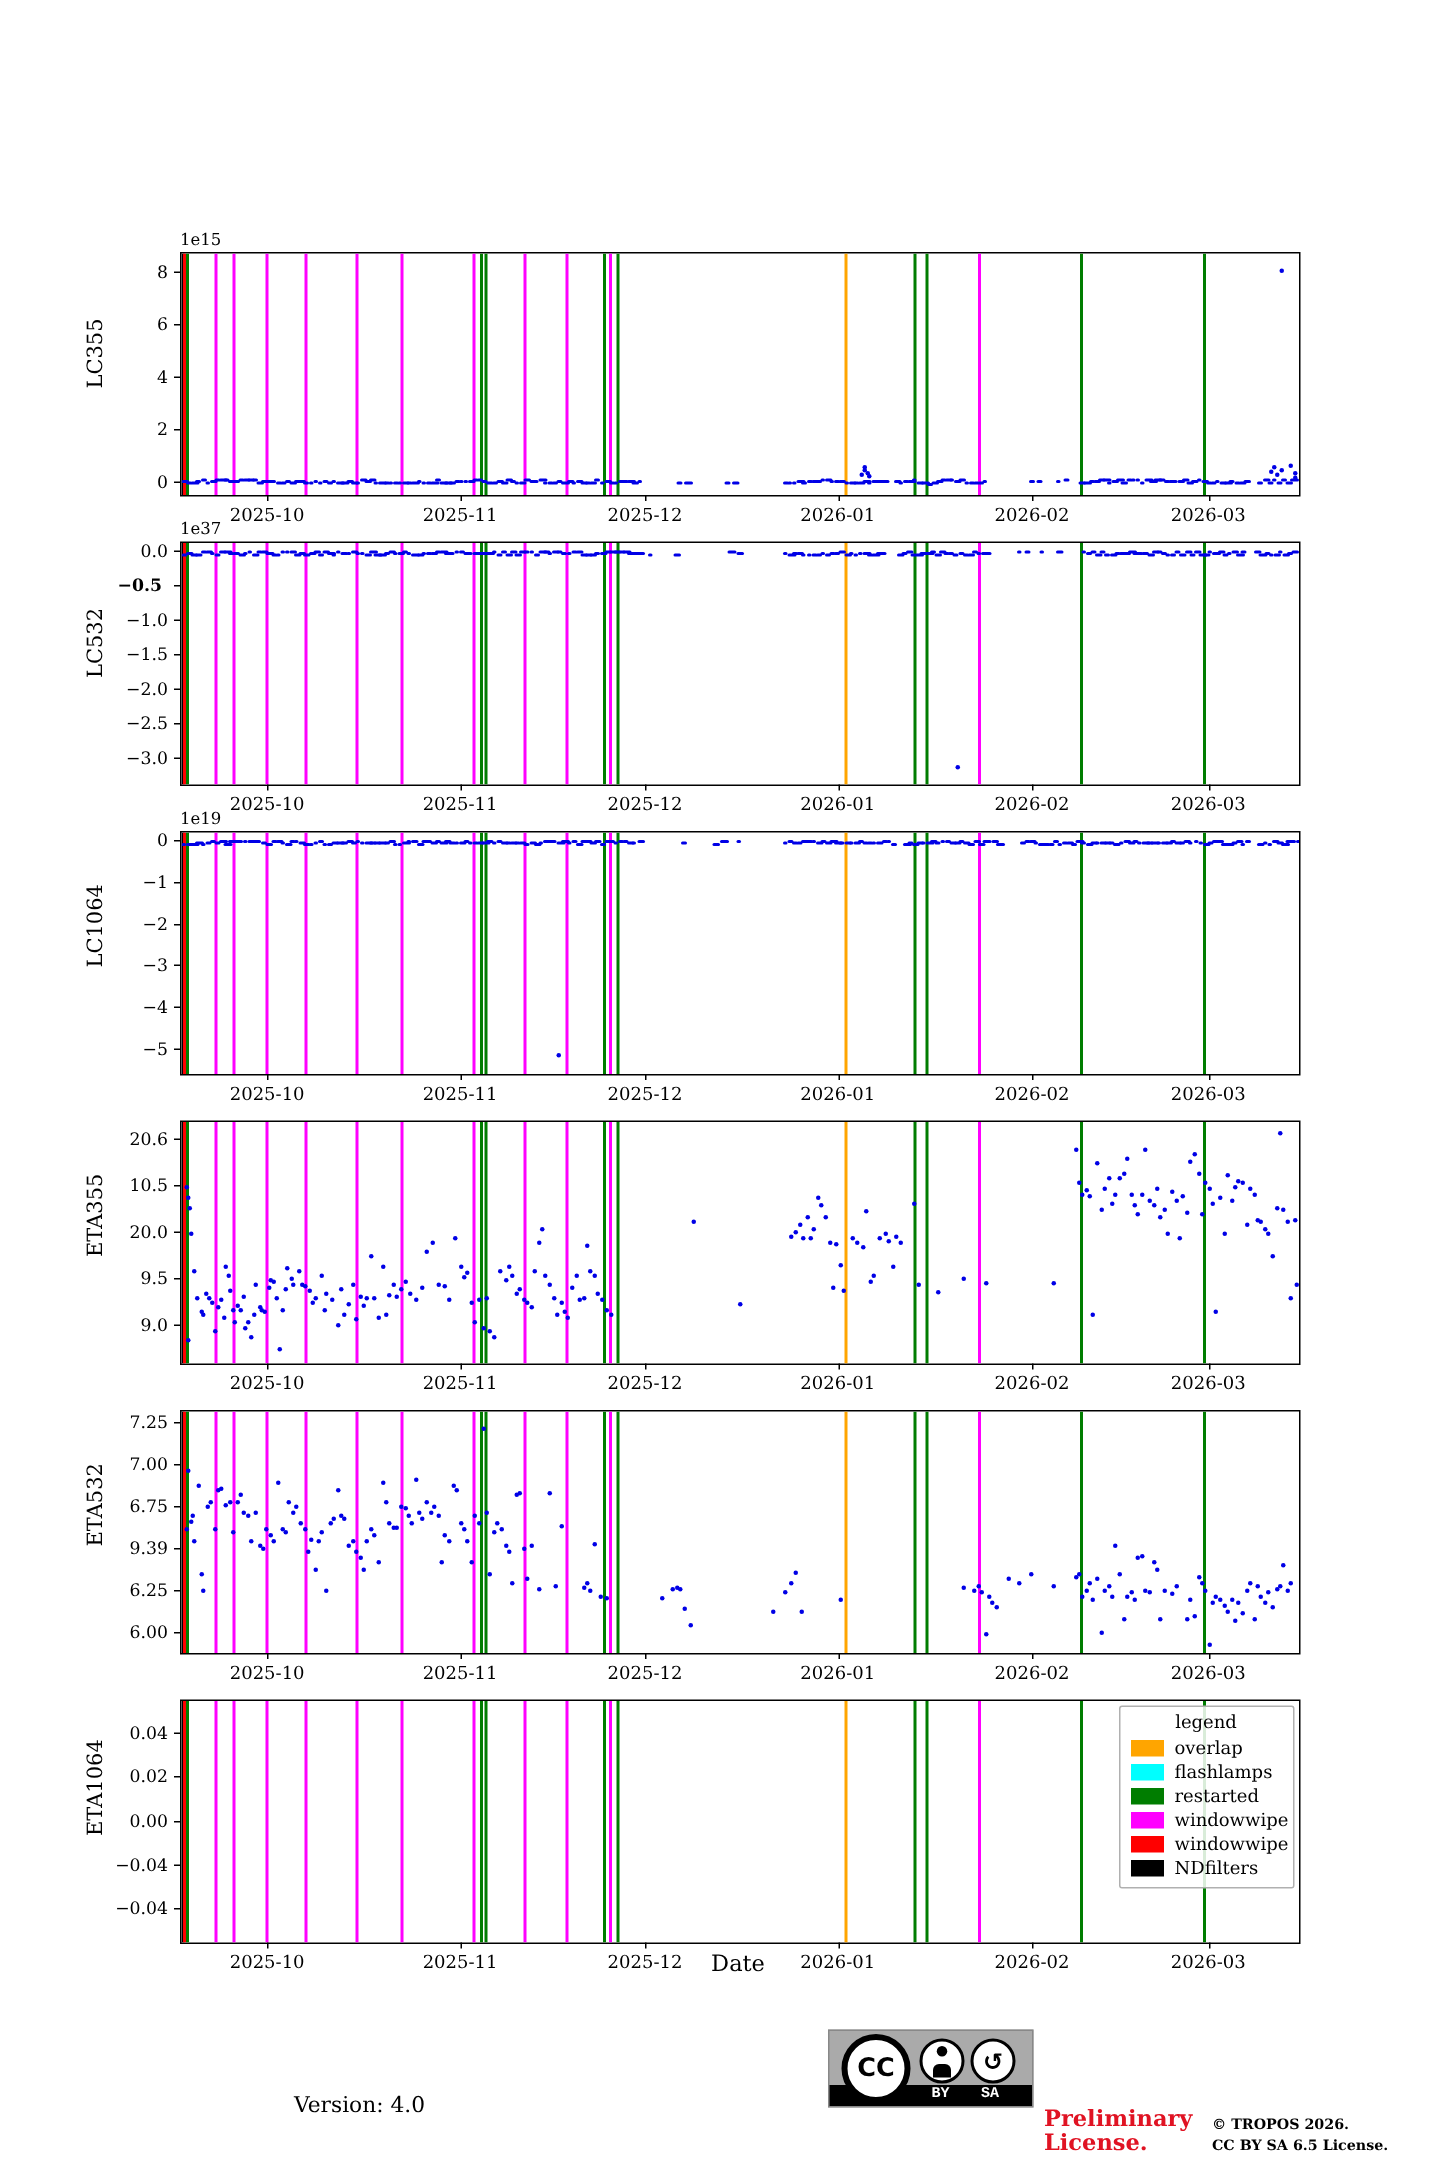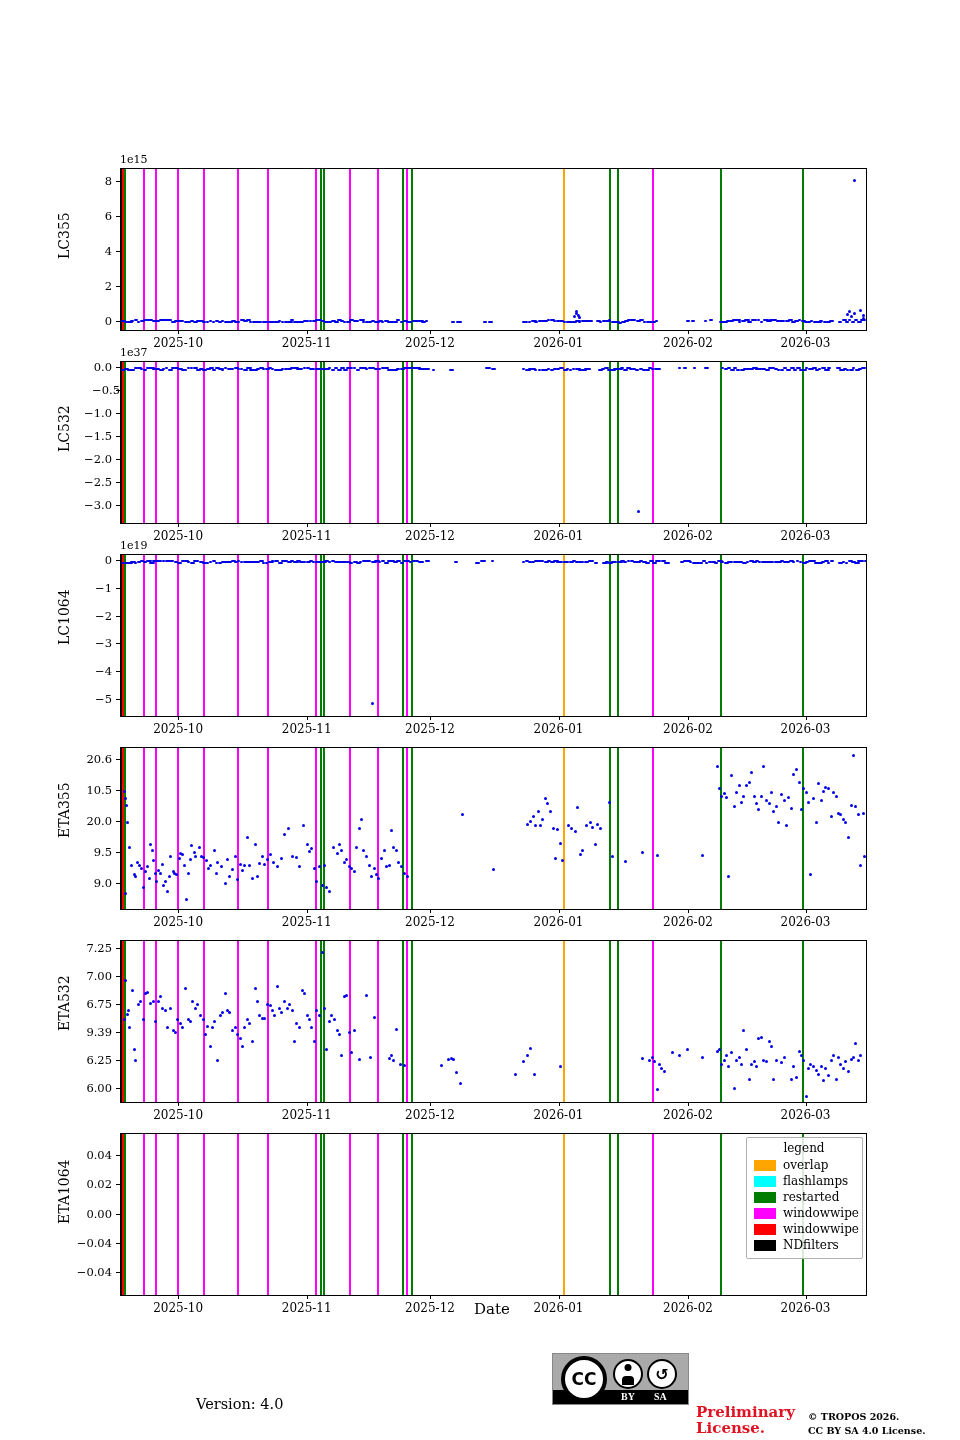--- a/index.html
+++ b/index.html
@@ -18,21 +18,21 @@
   .offset-text{position:absolute;font-size:11px;}
   .xlabel{position:absolute;text-align:center;font-size:15px;}
   .legend{position:absolute;background:rgba(255,255,255,0.85);border:1px solid #b0b0b0;
           border-radius:2px;padding:3px 8px 5px 7px;font-size:12px;z-index:5;}
   .legend-title{text-align:center;margin-bottom:2px;}
   .legend-row{display:flex;align-items:center;height:16px;}
   .legend-swatch{width:22px;height:11px;margin-right:7px;flex:0 0 auto;}
   .footer-version{position:absolute;font-size:14.5px;}
   .cc-badge{position:absolute;background:#aaaaaa;border:1px solid #888;}
   .cc-strip{position:absolute;left:0;right:0;bottom:0;height:14px;background:#000;}
-  .cc-strip span{color:#fff;font-family:Liberation Serif, serif;font-weight:bold;font-size:10px;position:absolute;top:1px;}
+  .cc-strip span{color:#fff;font-family:Liberation Mono, monospace;font-weight:bold;font-size:10px;position:absolute;top:1px;}
   .cc-circle{position:absolute;border-radius:50%;background:#fff;border:3px solid #000;
              display:flex;align-items:center;justify-content:center;
              font-family:"DejaVu Sans",sans-serif;font-weight:bold;}
   .prelim{position:absolute;color:#e01323;font-weight:bold;font-size:15px;line-height:16px;}
   .copyright{position:absolute;font-weight:bold;font-size:9.5px;line-height:14px;}
   .person-head{position:absolute;width:7px;height:7px;border-radius:50%;background:#000;left:50%;top:3px;transform:translateX(-50%);}
   .person-body{position:absolute;width:12px;height:9px;border-radius:4px 4px 0 0;background:#000;left:50%;bottom:2px;transform:translateX(-50%);}
 </style>
 </head>
 <body>
@@ -1213,21 +1213,21 @@
     <div class="cc-circle" style="left:94px;top:5px;width:26px;height:26px;border-width:2px;font-size:16px;font-weight:bold">↺</div>
   </div>
 
   <div class="prelim" style="left:696px;top:1404px">
     <div>Preliminary</div>
     <div>License.</div>
   </div>
 
   <div class="copyright" style="left:808px;top:1410px">
     <div>© TROPOS 2026.</div>
-    <div>CC BY SA 4.0 License.</div>
+    <div>CC BY SA 6.5 License.</div>
   </div>
 <div class="offset-text" style="left: 120px; top: 153px;">1e15</div>
     <div class="ytick-mark" style="left: 116px; top: 321.1px;"></div>
     <div class="ytick-label" style="left: 68px; top: 315.1px;">0</div>
     <div class="ytick-mark" style="left: 116px; top: 286px;"></div>
     <div class="ytick-label" style="left: 68px; top: 280px;">2</div>
     <div class="ytick-mark" style="left: 116px; top: 250.9px;"></div>
     <div class="ytick-label" style="left: 68px; top: 244.9px;">4</div>
     <div class="ytick-mark" style="left: 116px; top: 215.8px;"></div>
     <div class="ytick-label" style="left: 68px; top: 209.8px;">6</div>
@@ -1243,21 +1243,21 @@
     <div class="xtick-mark" style="left: 558.5px; top: 330px;"></div>
     <div class="xtick-label" style="left: 526.5px; top: 336px;">2026-01</div>
     <div class="xtick-mark" style="left: 688px; top: 330px;"></div>
     <div class="xtick-label" style="left: 656px; top: 336px;">2026-02</div>
     <div class="xtick-mark" style="left: 805.5px; top: 330px;"></div>
     <div class="xtick-label" style="left: 773.5px; top: 336px;">2026-03</div>
     <div class="offset-text" style="left: 120px; top: 346px;">1e37</div>
     <div class="ytick-mark" style="left: 116px; top: 367px;"></div>
     <div class="ytick-label" style="left: 68px; top: 361px;">0.0</div>
     <div class="ytick-mark" style="left: 116px; top: 389.9px;"></div>
-    <div class="ytick-label" style="left: 76px; top: 383.9px;">−0.5</div>
+    <div class="ytick-label" style="left: 64px; top: 383.9px; font-weight: bold;">−0.5</div>
     <div class="ytick-mark" style="left: 116px; top: 412.8px;"></div>
     <div class="ytick-label" style="left: 68px; top: 406.8px;">−1.0</div>
     <div class="ytick-mark" style="left: 116px; top: 435.8px;"></div>
     <div class="ytick-label" style="left: 68px; top: 429.8px;">−1.5</div>
     <div class="ytick-mark" style="left: 116px; top: 458.7px;"></div>
     <div class="ytick-label" style="left: 68px; top: 452.7px;">−2.0</div>
     <div class="ytick-mark" style="left: 116px; top: 481.6px;"></div>
     <div class="ytick-label" style="left: 68px; top: 475.6px;">−2.5</div>
     <div class="ytick-mark" style="left: 116px; top: 504.6px;"></div>
     <div class="ytick-label" style="left: 68px; top: 498.6px;">−3.0</div>

